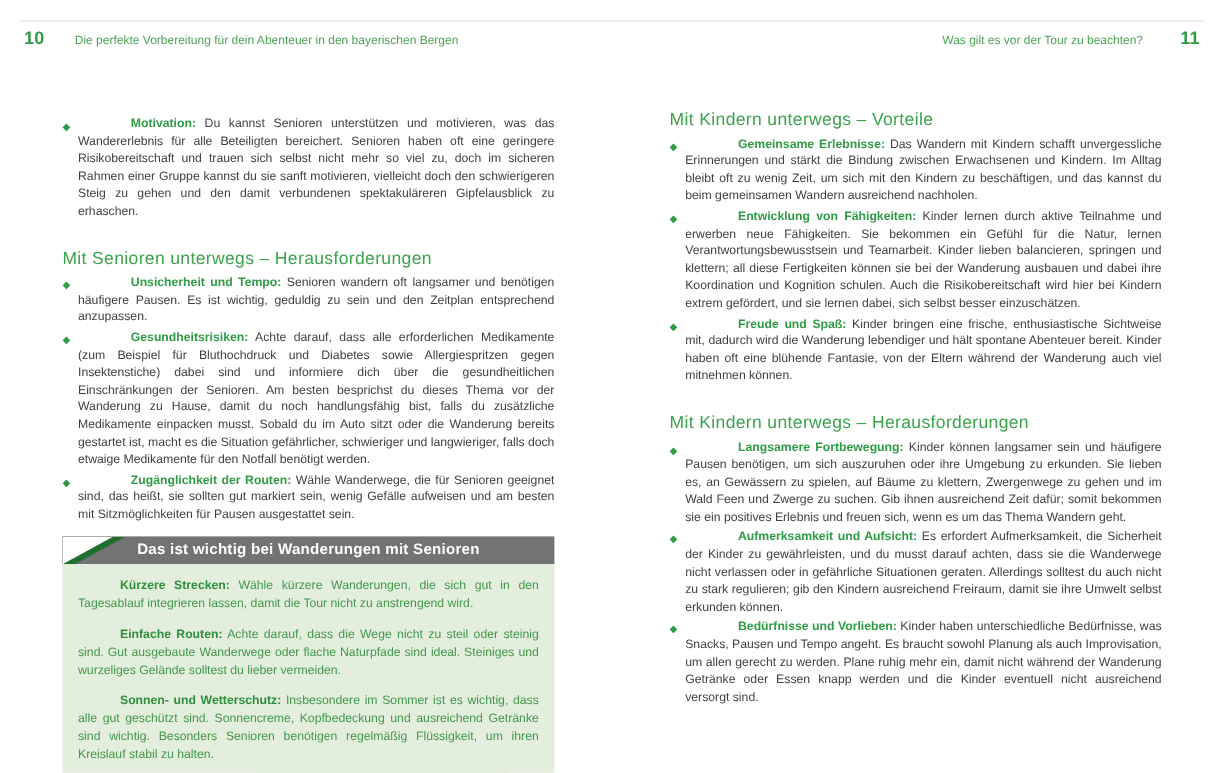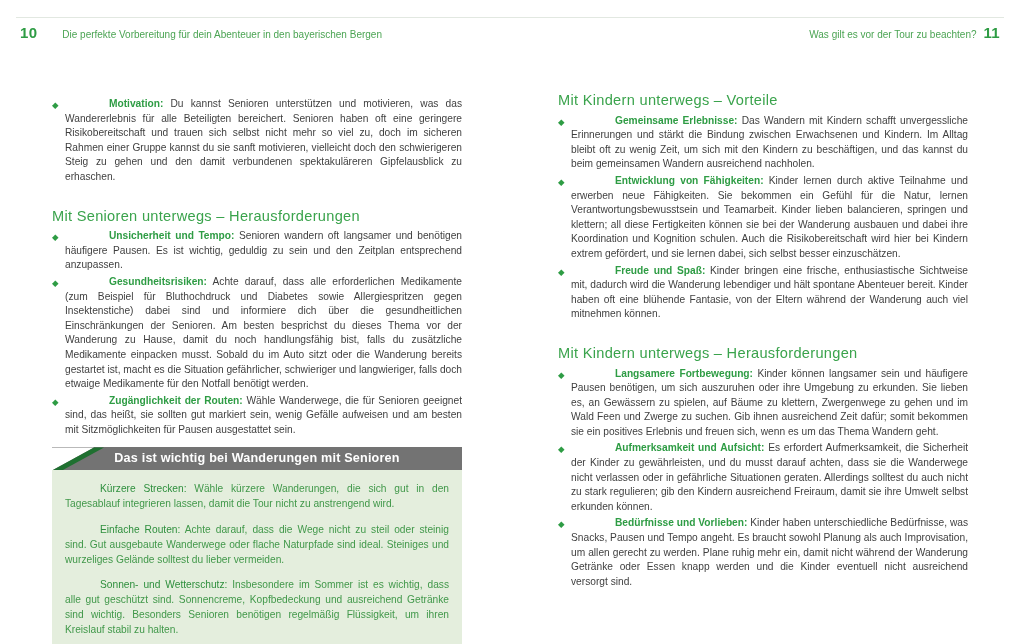--- a/index.html
+++ b/index.html
@@ -27,21 +27,21 @@
     position: absolute; top: 24px; right: 20px;
     display: flex; align-items: baseline;
   }
   .page-num {
     color: #2e9c44; font-weight: bold; font-size: 15px; letter-spacing: 0.3px;
   }
   .running-title {
     color: #4ba453; font-size: 10px;
   }
   .header-left .running-title { margin-left: 13px; }
-  .header-right .running-title { margin-right: 7px; }
+  .header-right .running-title { margin-right: 31px; }
 
   
   .col {
     position: absolute; width: 410px;
     font-size: 10.2px; line-height: 14.6px; text-align: justify;
   }
   .col-left  { left: 52px;  top: 97px; }
   .col-right { left: 558px; top: 93px; }
 
   .section-heading {
@@ -79,21 +79,21 @@
     line-height: 23px; letter-spacing: 0.2px;
     position: relative; z-index: 1;
   }
   .info-box {
     background: #e4eedd; padding: 12px 13px 2px 13px;
   }
   .box-item {
     color: #41984a; font-size: 10.2px; line-height: 14.8px;
     text-align: justify; margin: 0 0 11px 0;
   }
-  .box-item .bxl { color: #2e8f3d; font-weight: normal; padding-left: 35px; }
+  .box-item .bxl { color: #2e8f3d; font-weight: bold; padding-left: 35px; }
 </style>
 </head>
 <body>
 
 <div class="top-rule"></div>
 
 <div class="header-left">
   <span class="page-num">10</span>
   <span class="running-title">Die perfekte Vorbereitung für dein Abenteuer in den bayerischen Bergen</span>
 </div>

